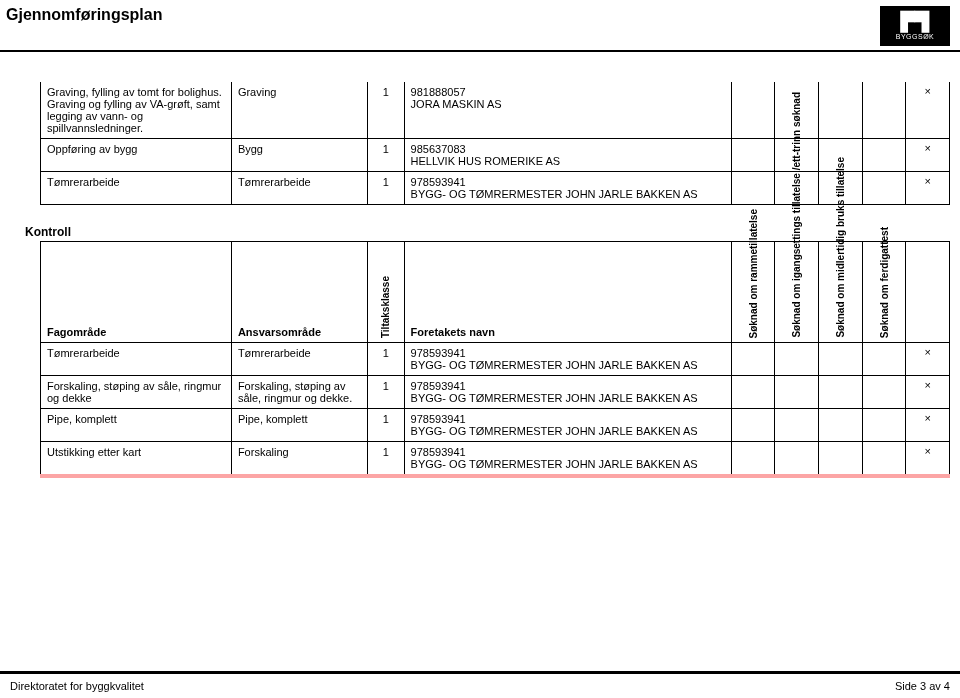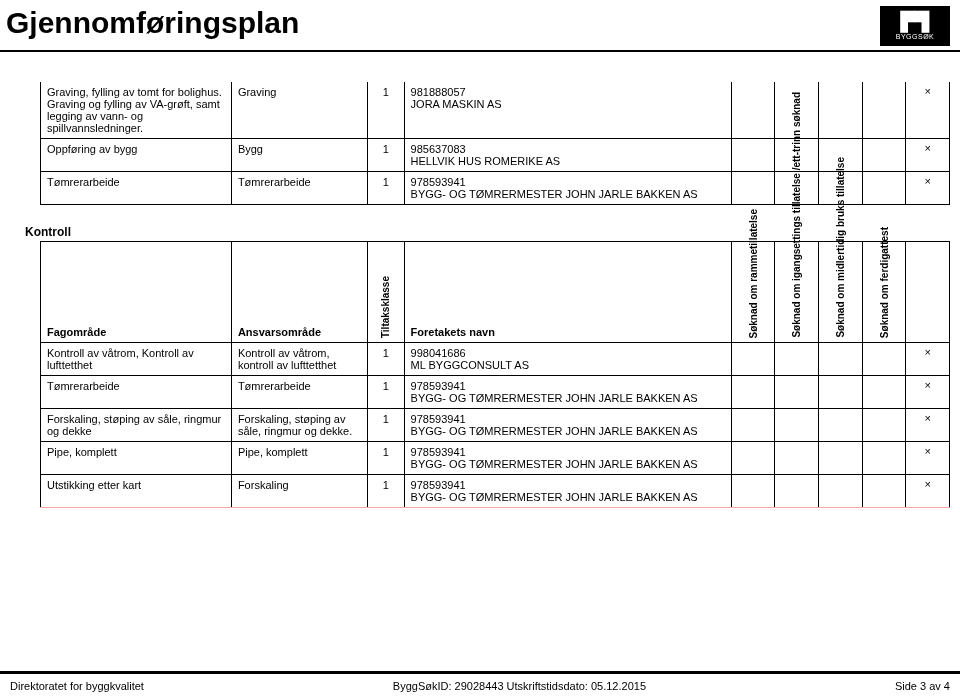--- a/index.html
+++ b/index.html
@@ -13,21 +13,21 @@
     height: 698px;
     position: relative;
   }
   .header {
     display: flex;
     align-items: flex-start;
     justify-content: space-between;
     padding: 6px 10px 0 6px;
   }
   .title {
-    font-size: 30px;
+    font-size: 16px;
     font-weight: bold;
   }
   .logo-box {
     width: 70px;
     text-align: center;
   }
   .logo-flag {
     background: #000;
     color: #fff;
     height: 40px;
@@ -91,21 +91,21 @@
     text-align: left;
   }
   table.control thead th {
     border-top: 1px solid #000;
     border-bottom: 1px solid #000;
     height: 100px;
     vertical-align: bottom;
     font-weight: bold;
   }
   table.control tbody tr td { border-top: 1px solid #000; }
-  table.control tbody tr:last-child td { border-bottom: 1px solid #fca5a5; }
+  table.control tbody tr:last-child td { border-bottom: 4px solid #fca5a5; }
   .rot {
     writing-mode: vertical-rl;
     transform: rotate(180deg);
     white-space: nowrap;
     font-size: 10px;
     display: inline-block;
     line-height: 1.1;
   }
   .rot-wrap {
     height: 92px;
@@ -241,31 +241,20 @@
             <div class="rot-wrap">
               <span class="rot">Søknad om
 ferdigattest</span>
             </div>
           </th>
         <th></th>
       </tr>
     </thead>
     <tbody id="control-body">
         <tr>
-          <td>Kontroll av våtrom, Kontroll av lufttetthet</td>
-          <td>Kontroll av våtrom, kontroll av lufttetthet</td>
-          <td class="center">1</td>
-          <td>998041686<br> ML BYGGCONSULT AS</td>
-          <td class="center x-mark"></td>
-          <td class="center x-mark"></td>
-          <td class="center x-mark"></td>
-          <td class="center x-mark"></td>
-          <td class="center x-mark">×</td>
-        </tr>
-        <tr>
           <td>Tømrerarbeide</td>
           <td>Tømrerarbeide</td>
           <td class="center">1</td>
           <td>978593941<br> BYGG- OG TØMRERMESTER JOHN JARLE BAKKEN AS</td>
           <td class="center x-mark"></td>
           <td class="center x-mark"></td>
           <td class="center x-mark"></td>
           <td class="center x-mark"></td>
           <td class="center x-mark">×</td>
         </tr>
@@ -301,15 +290,14 @@
           <td class="center x-mark"></td>
           <td class="center x-mark"></td>
           <td class="center x-mark">×</td>
         </tr>
       </tbody>
   </table>
 </div>
 
 <div class="footer">
   <span>Direktoratet for byggkvalitet</span>
-  <span>ByggSøkID: 29028443 Utskriftstidsdato: 05.12.2015</span>
   <span>Side 3 av 4</span>
 </div>
 
 </body></html>

